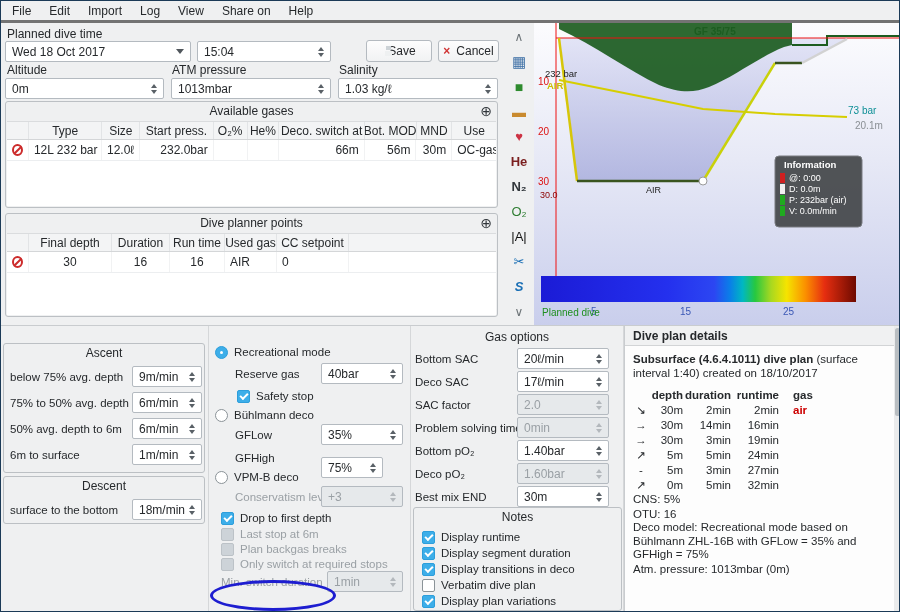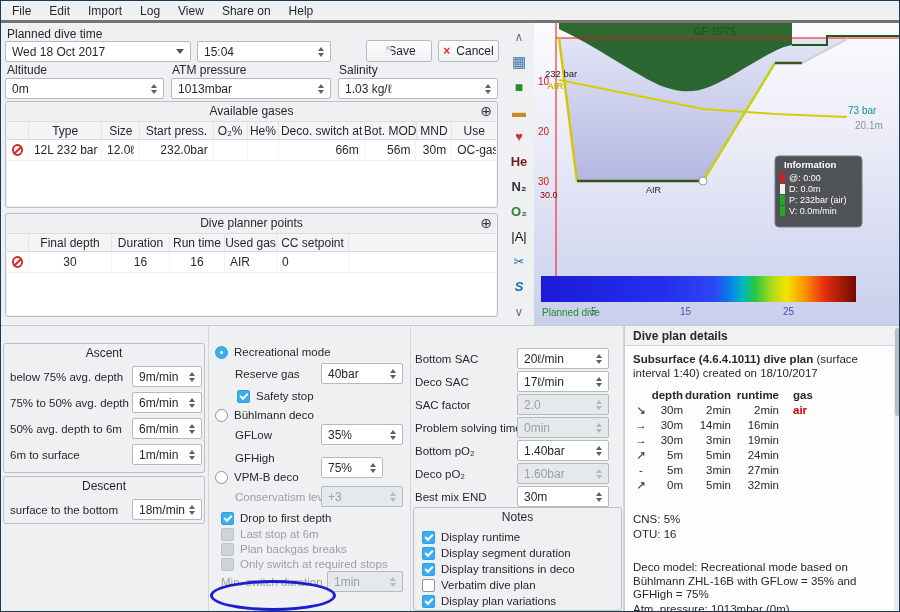--- a/index.html
+++ b/index.html
@@ -57,27 +57,27 @@
   .panel-title { position:absolute; top:4px; left:0; right:0; text-align:center; }
   .prow { position:absolute; left:6px; display:flex; align-items:center; gap:6px; height:16px; font-size:11.5px; white-space:nowrap; }
   .dis-txt { color:#9aa0a5; }
   
   .ptoolbar { position:absolute; left:503px; top:22px; width:30px; height:303px; display:flex; flex-direction:column; align-items:center; gap:2px; padding-top:2px; }
   .tool { width:24px; height:23px; display:flex; align-items:center; justify-content:center; font-size:13px; border-radius:3px; }
   .ti-0,.ti-11 { color:#6d7478; font-size:12px; }
   .ti-1 { color:#3b6ea5; font-size:15px; } .ti-2 { color:#2e8b2e; font-size:14px; }
   .ti-3 { color:#c98a2e; font-size:14px; } .ti-4 { color:#cc3344; font-size:13px; }
   .ti-5 { color:#7a1f1f; font-weight:bold; } .ti-6 { color:#31363b; font-weight:bold; }
-  .ti-7 { color:#2e7d32; font-weight:bold; } .ti-8 { color:#111; }
+  .ti-7 { color:#2e7d32; font-weight:normal; } .ti-8 { color:#111; }
   .ti-9 { color:#1a6fb5; font-size:13px; } .ti-10 { color:#1a6fb5; font-weight:bold; font-style:italic; font-size:13px; }
   
   .dpd-header { position:absolute; left:0; top:0; width:100%; height:20px; background:#f0f1f2; border-bottom:1px solid #d2d4d6; font-weight:bold; display:flex; align-items:center; padding-left:8px; }
   .dpd-content { position:absolute; left:0; top:20px; right:0; bottom:0; background:#fdfdfd; padding:6px 8px; font-size:11.5px; line-height:13.5px; overflow:hidden; }
   .b { font-weight:bold; } .red { color:#cc0000; }
-  .line { margin-top:1px; } .gap { margin-top:20px; }
+  .line { margin-top:1px; } .gap { margin-top:0; }
   .dp-table { margin-top:8px; }
   .dp-row { display:flex; height:15px; align-items:center; }
   .dp-dir { width:16px; text-align:center; }
   .dp-c1 { width:34px; text-align:right; } .dp-c2 { width:48px; text-align:right; }
   .dp-c3 { width:48px; text-align:right; } .dp-gas { padding-left:14px; }
   
   .scrollbar { position:absolute; left:893px; top:325px; width:7px; height:287px; background:#eaebec; }
   .scroll-handle { position:absolute; left:1px; top:2px; width:5px; height:88px; background:#b9bec2; border-radius:3px; }
   
   .ellipse-annot { position:absolute; left:209px; top:579px; width:126px; height:31px; border:3px solid #1d1dd0; border-radius:50%; pointer-events:none; }
@@ -436,20 +436,21 @@
     <div class="field disabled" style="left:118px;top:245px;width:76px">
         <span class="val">1min</span>
         <span class="spin-arrows">
           <i class="up"></i>
           <i class="down"></i>
         </span>
       </div>
   </div>
 
   <div class="panel" style="left:410px;width:213px;border-right:1px solid #d5d7d9">
+    <div class="panel-title">Gas options</div>
     <div class="prow" style="top:25px;left:4px">
         <span>Bottom SAC</span>
       </div>
     <div class="field" style="left:106px;top:22px;width:92px">
         <span class="val">20ℓ/min</span>
         <span class="spin-arrows">
           <i class="up"></i>
           <i class="down"></i>
         </span>
       </div>

